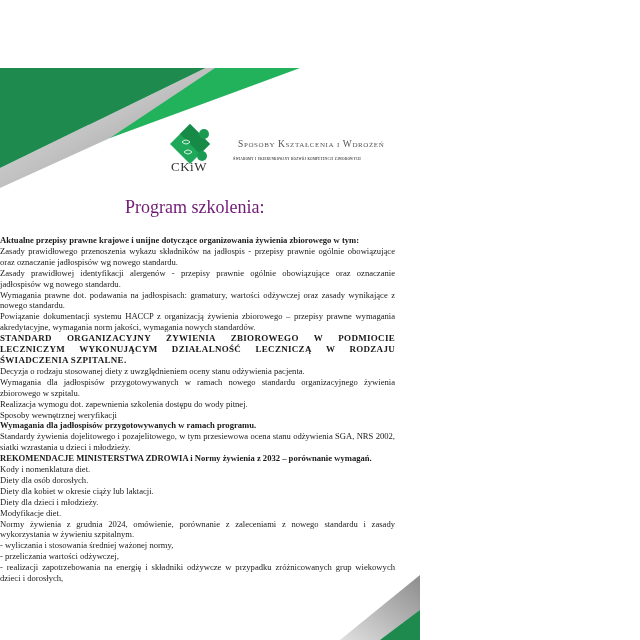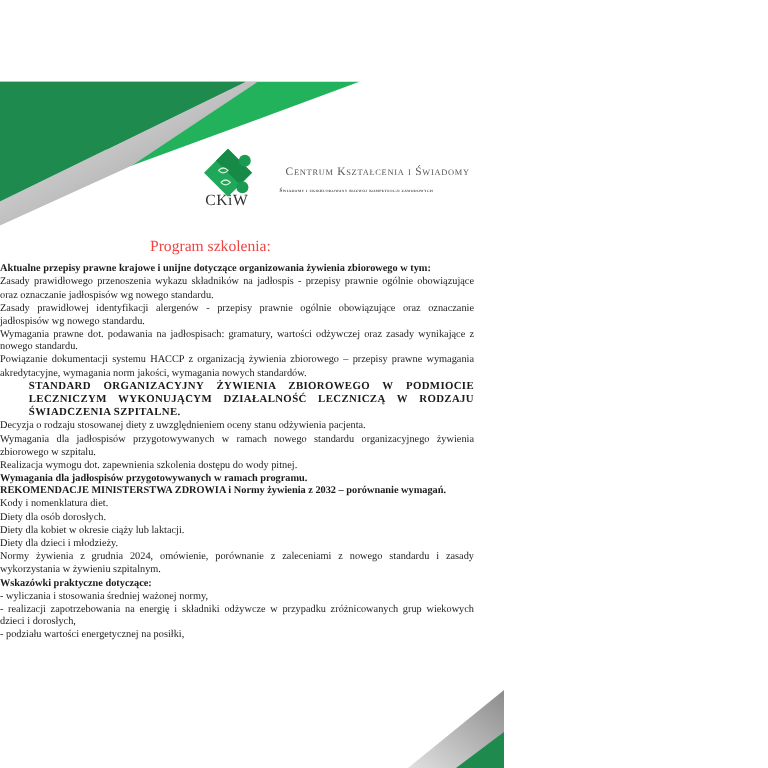--- a/index.html
+++ b/index.html
@@ -4,25 +4,25 @@
 <style>
   html, body { margin:0; padding:0; background:#ffffff; }
   body { width:640px; height:640px; position:relative; overflow:hidden; font-family:"Liberation Serif", serif; color:#1a1a1a; }
   .page { position:absolute; left:0; top:0; width:640px; height:640px; }
   .deco-top { position:absolute; left:0; top:68px; width:310px; height:120px; }
   .deco-bottom { position:absolute; left:340px; top:575px; width:80px; height:65px; }
   .logo { position:absolute; left:164px; top:122px; width:52px; height:52px; }
   .logo-text { position:absolute; left:171px; top:159px; font-size:13px; color:#333; letter-spacing:0.5px; }
   .org-name { position:absolute; left:238px; top:139px; font-size:9.5px; color:#555; font-variant:small-caps; letter-spacing:0.6px; }
   .org-sub { position:absolute; left:233px; top:156px; font-size:4.3px; color:#444; font-variant:small-caps; letter-spacing:0.3px; font-weight:bold; }
-  .title { position:absolute; left:125px; top:197px; font-size:13px; color:#ef4444;font-family:Liberation Serif, serif; }
-  .content { position:absolute; left:0; top:218px; width:395px; font-size:8.6px; line-height:10.9px; }
+  .title { position:absolute; left:125px; top:197px; font-size:18px; color:#701a75;font-family:Liberation Serif, serif; }
+  .content { position:absolute; left:0; top:235px; width:395px; font-size:8.6px; line-height:10.9px; }
   .content p { margin:0; text-align:justify; }
   .content .b { font-weight:bold; }
-  .content .caps { font-weight:bold; font-size:9px; letter-spacing:0.3px;padding-left:24px; }
+  .content .caps { font-weight:bold; font-size:9px; letter-spacing:0.3px; }
 </style>
 </head>
 <body>
 
 <div class="page">
   <svg class="deco-top" viewBox="0 0 310 120" preserveAspectRatio="none">
     <defs>
       <linearGradient id="sil" x1="0" y1="0" x2="1" y2="1">
         <stop offset="0" stop-color="#e8e8e8"></stop>
           <stop offset="0.5" stop-color="#c0c0c0"></stop>
@@ -36,46 +36,48 @@
 
   <svg class="logo" viewBox="0 0 52 52">
     <polygon points="26,2 46,22 26,42 6,22" fill="#1fa85a"></polygon>
     <polygon points="26,2 46,22 36,32 16,12" fill="#178a48"></polygon>
     <circle cx="40" cy="12" r="5" fill="#1b9a52"></circle>
     <circle cx="38" cy="34" r="5" fill="#1b9a52"></circle>
     <path d="M18,20 q4,-4 8,0 q-4,4 -8,0" fill="none" stroke="#d8f0df" stroke-width="1"></path>
     <path d="M20,30 q4,-4 8,0 q-4,4 -8,0" fill="none" stroke="#d8f0df" stroke-width="1"></path>
   </svg>
   <div class="logo-text">CKiW</div>
-  <div class="org-name">Centrum Kształcenia i Świadomy</div>
+  <div class="org-name">Sposoby Kształcenia i Wdrożeń</div>
   <div class="org-sub">Świadomy i ukierunkowany rozwój kompetencji zawodowych</div>
 
   <div class="title">Program szkolenia:</div>
 
   <div class="content" id="content">
       <p class="b">Aktualne przepisy prawne krajowe i unijne dotyczące organizowania żywienia zbiorowego w tym:</p>
       <p>Zasady prawidłowego przenoszenia wykazu składników na jadłospis - przepisy prawnie ogólnie obowiązujące oraz oznaczanie jadłospisów wg nowego standardu.</p>
       <p>Zasady prawidłowej identyfikacji alergenów - przepisy prawnie ogólnie obowiązujące oraz oznaczanie jadłospisów wg nowego standardu.</p>
       <p>Wymagania prawne dot. podawania na jadłospisach: gramatury, wartości odżywczej oraz zasady wynikające z nowego standardu.</p>
       <p>Powiązanie dokumentacji systemu HACCP z organizacją żywienia zbiorowego – przepisy prawne wymagania akredytacyjne, wymagania norm jakości, wymagania nowych standardów.</p>
       <p class="caps">STANDARD ORGANIZACYJNY ŻYWIENIA ZBIOROWEGO W PODMIOCIE LECZNICZYM WYKONUJĄCYM DZIAŁALNOŚĆ LECZNICZĄ W RODZAJU ŚWIADCZENIA SZPITALNE.</p>
       <p>Decyzja o rodzaju stosowanej diety z uwzględnieniem oceny stanu odżywienia pacjenta.</p>
       <p>Wymagania dla jadłospisów przygotowywanych w ramach nowego standardu organizacyjnego żywienia zbiorowego w szpitalu.</p>
       <p>Realizacja wymogu dot. zapewnienia szkolenia dostępu do wody pitnej.</p>
+      <p>Sposoby wewnętrznej weryfikacji</p>
       <p class="b">Wymagania dla jadłospisów przygotowywanych w ramach programu.</p>
+      <p>Standardy żywienia dojelitowego i pozajelitowego, w tym przesiewowa ocena stanu odżywienia SGA, NRS 2002, siatki wzrastania u dzieci i młodzieży.</p>
       <p class="b">REKOMENDACJE MINISTERSTWA ZDROWIA i Normy żywienia z 2032 – porównanie wymagań.</p>
       <p>Kody i nomenklatura diet.</p>
       <p>Diety dla osób dorosłych.</p>
       <p>Diety dla kobiet w okresie ciąży lub laktacji.</p>
       <p>Diety dla dzieci i młodzieży.</p>
+      <p>Modyfikacje diet.</p>
       <p>Normy żywienia z grudnia 2024, omówienie, porównanie z zaleceniami z nowego standardu i zasady wykorzystania w żywieniu szpitalnym.</p>
-      <p class="b">Wskazówki praktyczne dotyczące:</p>
       <p>- wyliczania i stosowania średniej ważonej normy,</p>
+      <p>- przeliczania wartości odżywczej,</p>
       <p>- realizacji zapotrzebowania na energię i składniki odżywcze w przypadku zróżnicowanych grup wiekowych dzieci i dorosłych,</p>
-      <p>- podziału wartości energetycznej na posiłki,</p>
     </div>
 
   <svg class="deco-bottom" viewBox="0 0 80 65" preserveAspectRatio="none">
     <defs>
       <linearGradient id="sil2" x1="0" y1="1" x2="1" y2="0">
         <stop offset="0" stop-color="#e0e0e0"></stop>
           <stop offset="1" stop-color="#8c8c8c"></stop>
       </linearGradient>
     </defs>
     <polygon points="0,65 80,0 80,65" fill="url(#sil2)"></polygon>

